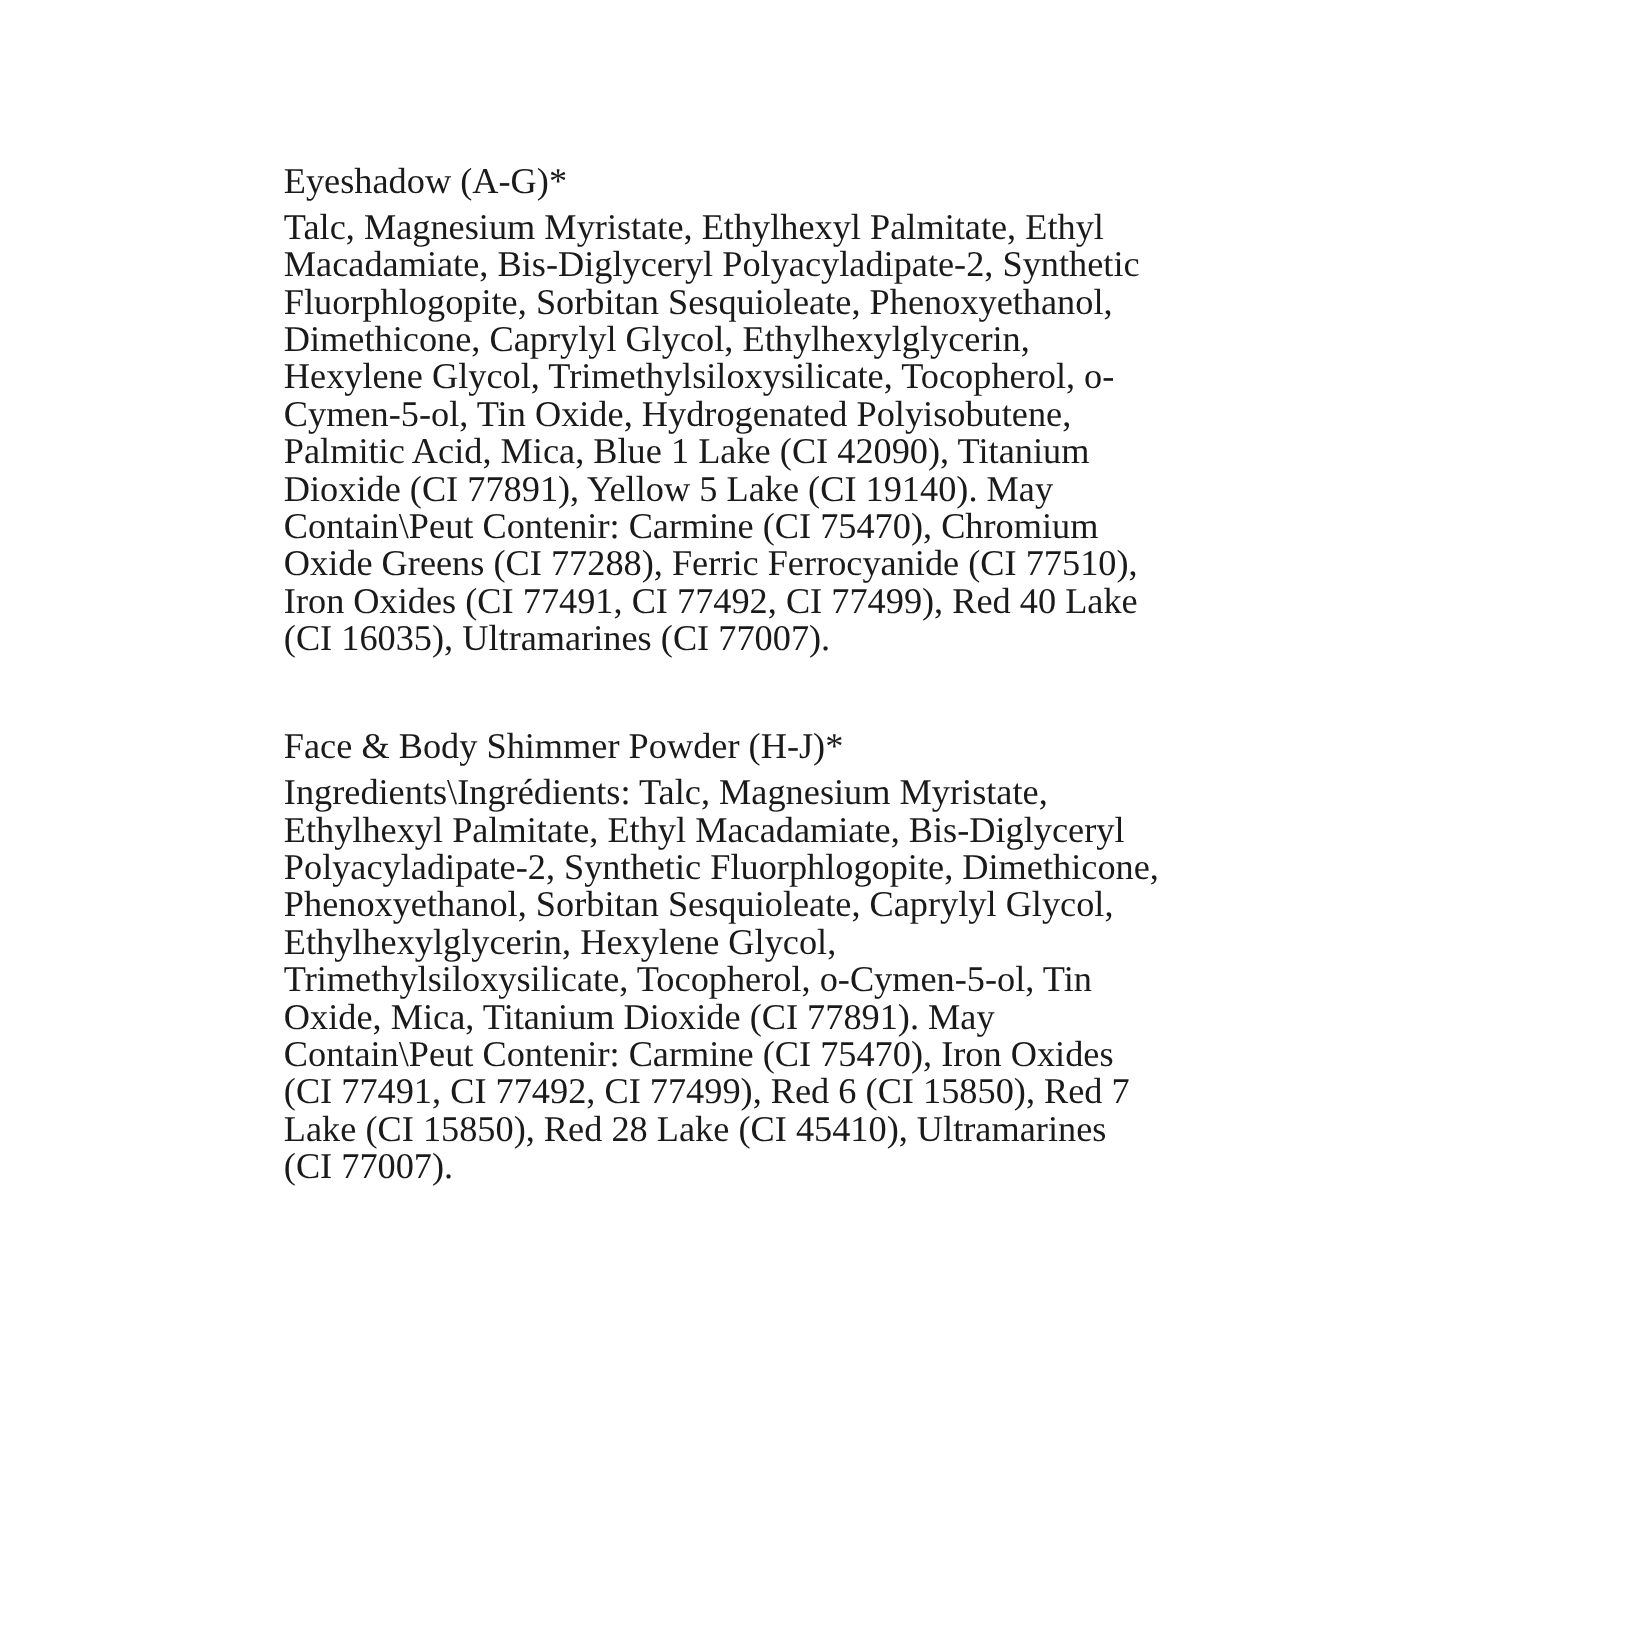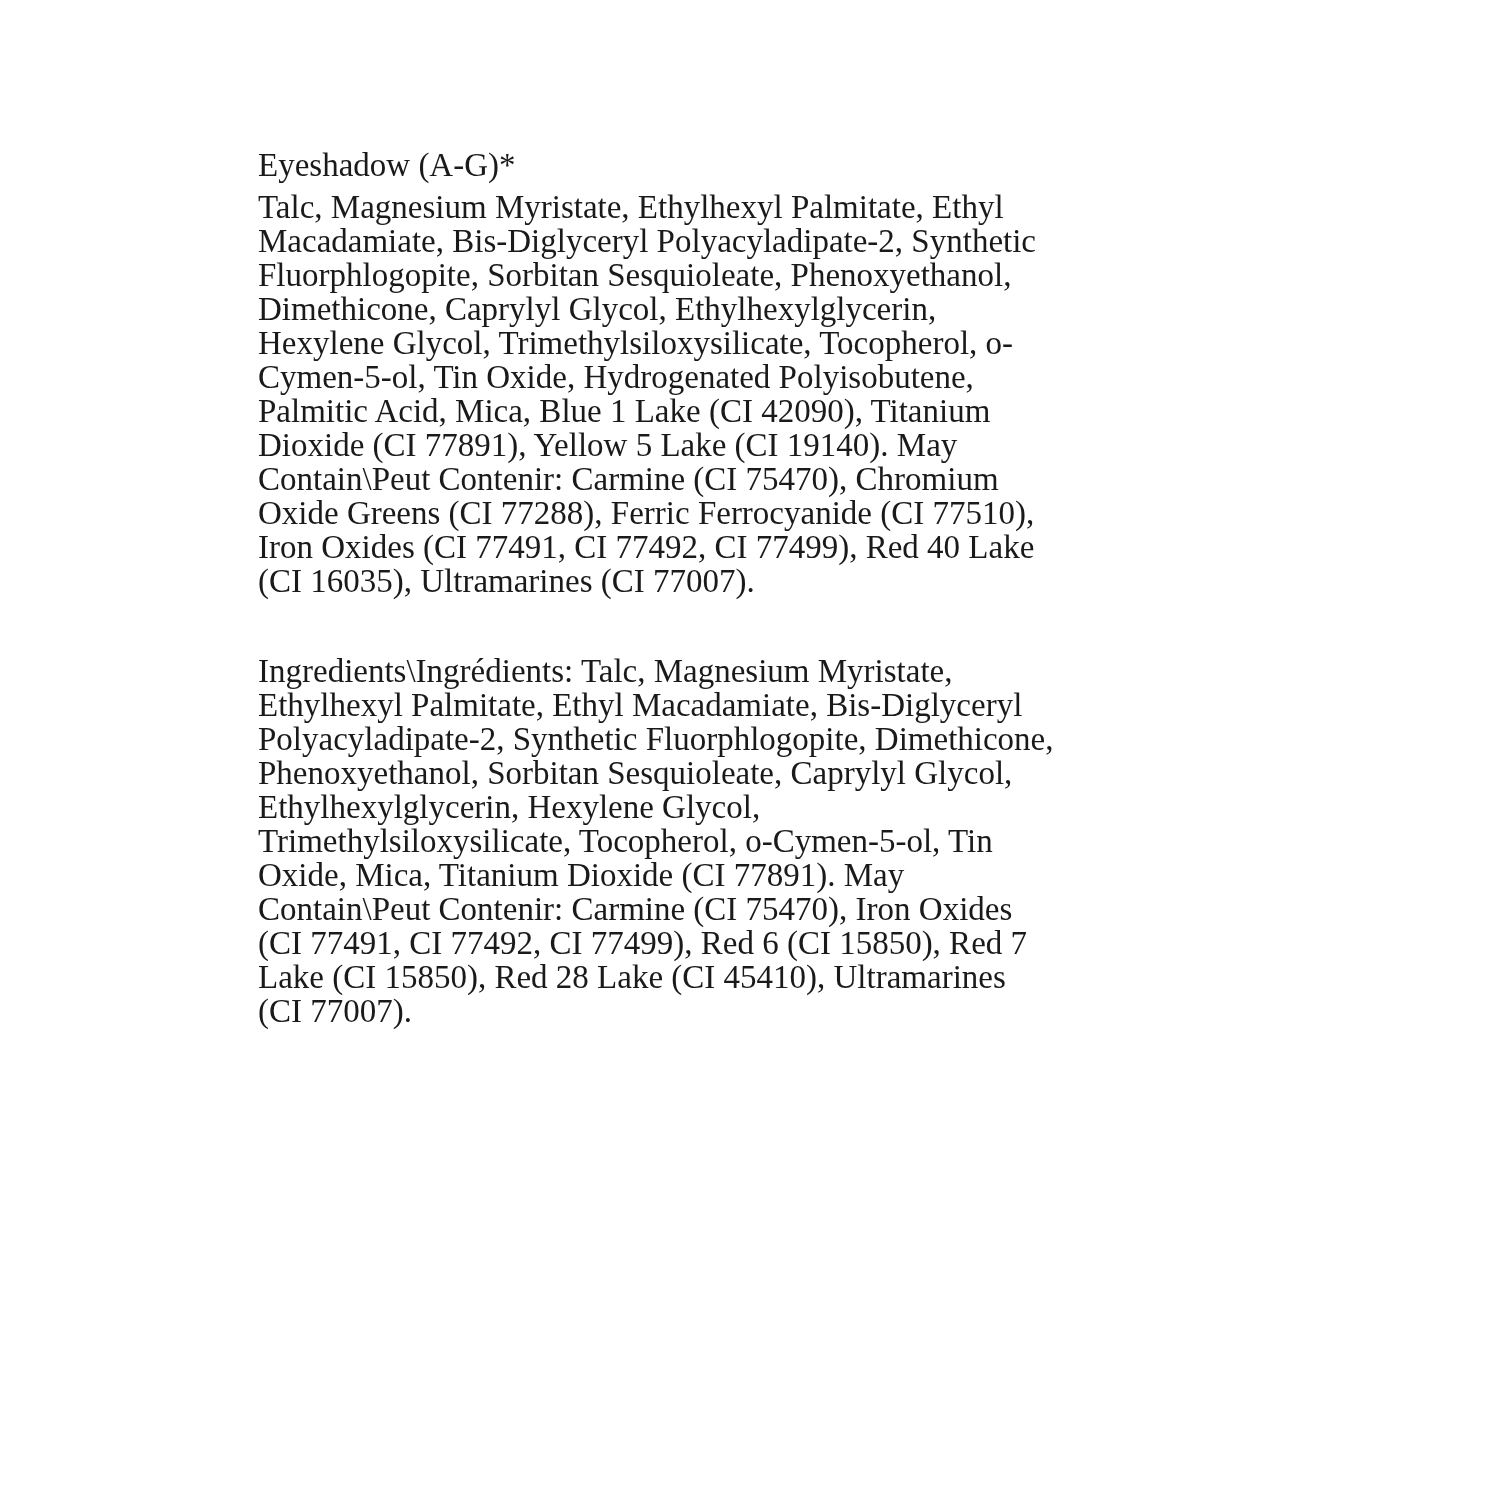--- a/index.html
+++ b/index.html
@@ -41,16 +41,17 @@
 <body>
 
 <div class="page">
 
   <section class="ingredient-block">
     <div class="block-title">Eyeshadow (A-G)*</div>
     <p class="block-body">Talc, Magnesium Myristate, Ethylhexyl Palmitate, Ethyl Macadamiate, Bis-Diglyceryl Polyacyladipate-2, Synthetic Fluorphlogopite, Sorbitan Sesquioleate, Phenoxyethanol, Dimethicone, Caprylyl Glycol, Ethylhexylglycerin, Hexylene Glycol, Trimethylsiloxysilicate, Tocopherol, o-Cymen-5-ol, Tin Oxide, Hydrogenated Polyisobutene, Palmitic Acid, Mica, Blue 1 Lake (CI 42090), Titanium Dioxide (CI 77891), Yellow 5 Lake (CI 19140). May Contain\Peut Contenir: Carmine (CI 75470), Chromium Oxide Greens (CI 77288), Ferric Ferrocyanide (CI 77510), Iron Oxides (CI 77491, CI 77492, CI 77499), Red 40 Lake (CI 16035), Ultramarines (CI 77007).</p>
   </section>
 
   <section class="ingredient-block">
+    <div class="block-title">Face &amp; Body Shimmer Powder (H-J)*</div>
     <p class="block-body">Ingredients\Ingrédients: Talc, Magnesium Myristate, Ethylhexyl Palmitate, Ethyl Macadamiate, Bis-Diglyceryl Polyacyladipate-2, Synthetic Fluorphlogopite, Dimethicone, Phenoxyethanol, Sorbitan Sesquioleate, Caprylyl Glycol, Ethylhexylglycerin, Hexylene Glycol, Trimethylsiloxysilicate, Tocopherol, o-Cymen-5-ol, Tin Oxide, Mica, Titanium Dioxide (CI 77891). May Contain\Peut Contenir: Carmine (CI 75470), Iron Oxides (CI 77491, CI 77492, CI 77499), Red 6 (CI 15850), Red 7 Lake (CI 15850), Red 28 Lake (CI 45410), Ultramarines (CI 77007).</p>
   </section>
 
 </div>
 
 </body></html>

